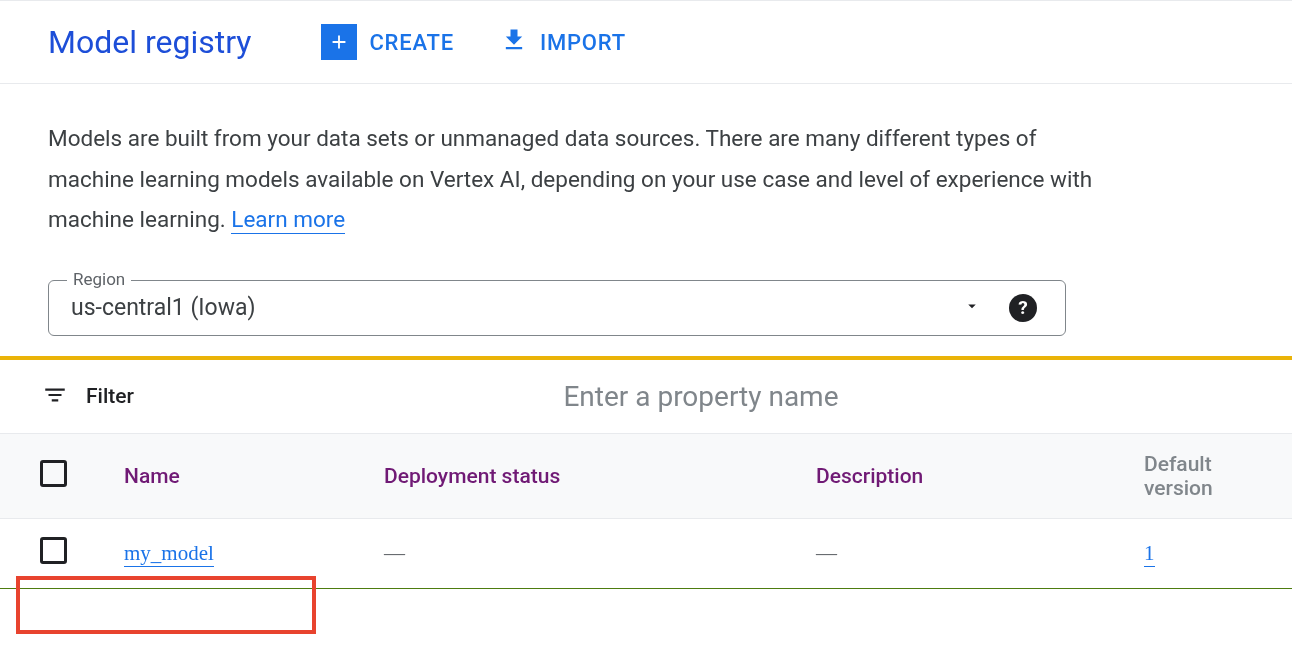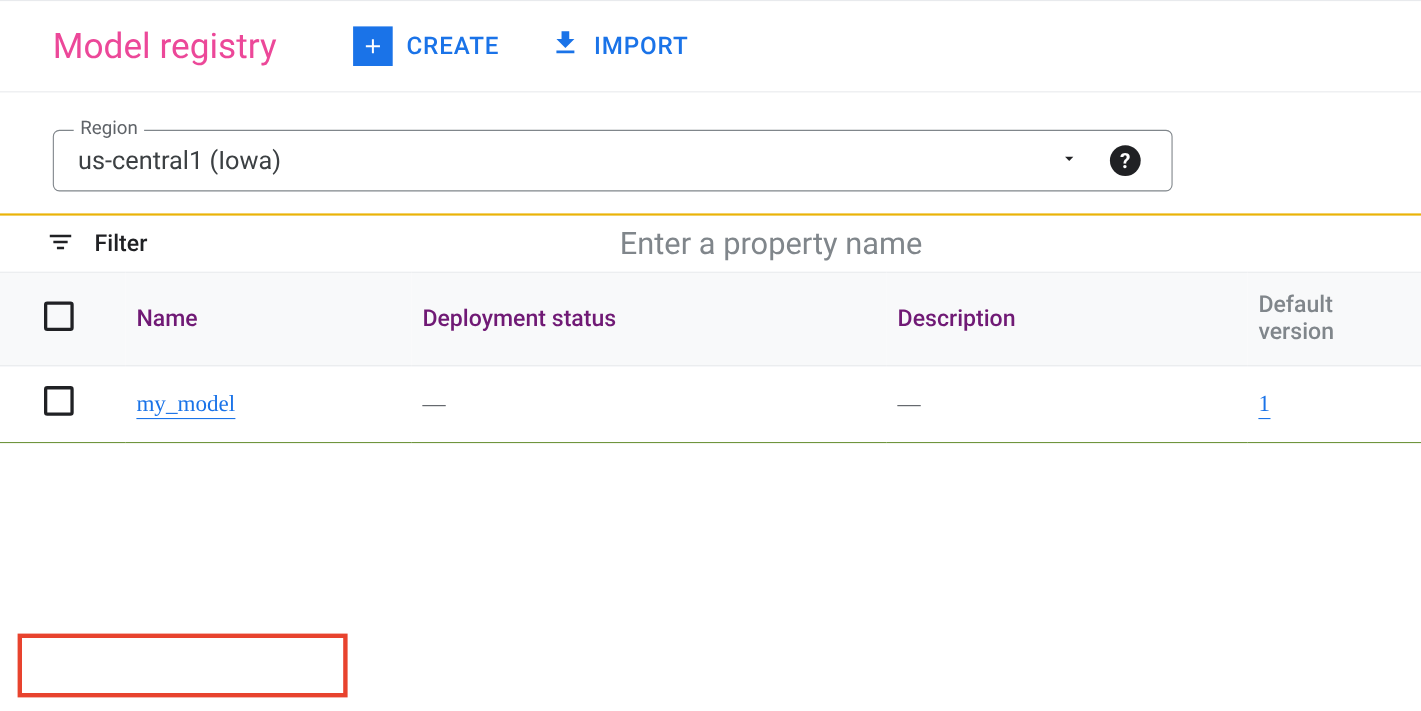--- a/index.html
+++ b/index.html
@@ -14,21 +14,21 @@
       display: flex;
       align-items: center;
       padding: 22px 48px;
       border-top: 1px solid #e8eaed;
       border-bottom: 1px solid #e8eaed;
       gap: 70px;
     }
     .page-title {
       font-size: 32px;
       font-weight: 400;
-      color: #ec4899;
+      color: #1d4ed8;
     }
     .actions {
       display: flex;
       gap: 46px;
       align-items: center;
     }
     .action-btn {
       display: flex;
       align-items: center;
       gap: 12px;
@@ -97,24 +97,24 @@
       border-radius: 50%;
       background: #202124;
       color: #fff;
       display: flex;
       align-items: center;
       justify-content: center;
       font-size: 19px;
       font-weight: 700;
     }
     .filter-bar {
-      border-top: 2px solid #eab308;
-      display: flex;
-      align-items: center;
-      padding: 9px 42px;
+      border-top: 4px solid #eab308;
+      display: flex;
+      align-items: center;
+      padding: 20px 42px;
       gap: 18px;
     }
     .filter-label {
       font-size: 21px;
       font-weight: 500;
       color: #202124;
     }
     .filter-input {
       font-size: 28px;
       color: #0369a1;
@@ -189,20 +189,23 @@
         <svg width="28" height="28" viewBox="0 0 24 24">
             <path d="M19 9h-4V3H9v6H5l7 7 7-7zM5 18v2h14v-2H5z"></path>
           </svg>
       </span>
       <span>IMPORT</span>
     </button>
   </div>
 </div>
 
 <div class="content">
+  <p class="desc">
+    <span>Models are built from your data sets or unmanaged data sources. There are many different types of machine learning models available on Vertex AI, depending on your use case and level of experience with machine learning. </span><a href="#">Learn more</a>
+  </p>
 
   <div class="region-field">
     <span class="region-label">Region</span>
     <span class="region-value">us-central1 (Iowa)</span>
     <span class="dropdown-caret">
       <svg width="18" height="18" viewBox="0 0 24 24" fill="#202124">
           <path d="M7 10l5 5 5-5z"></path>
         </svg>
     </span>
     <span class="help-circle">?</span>

